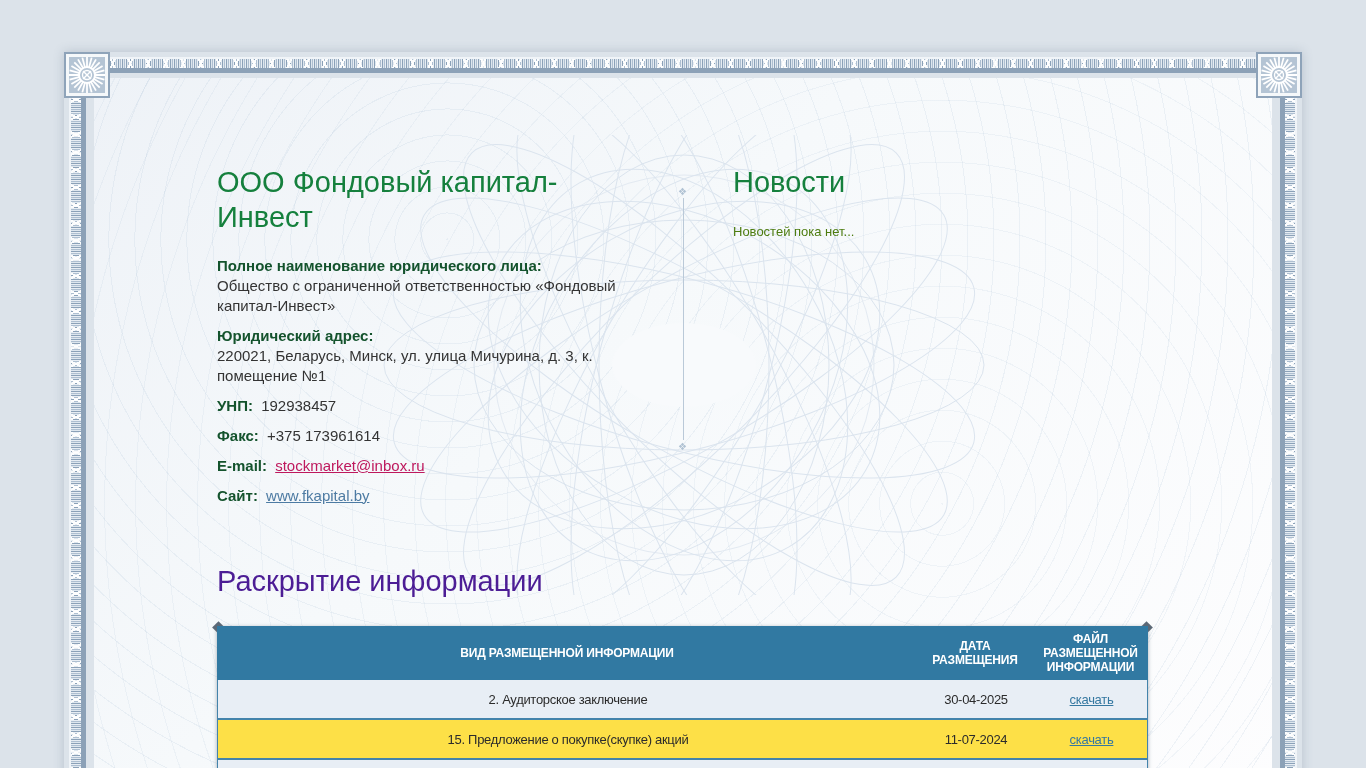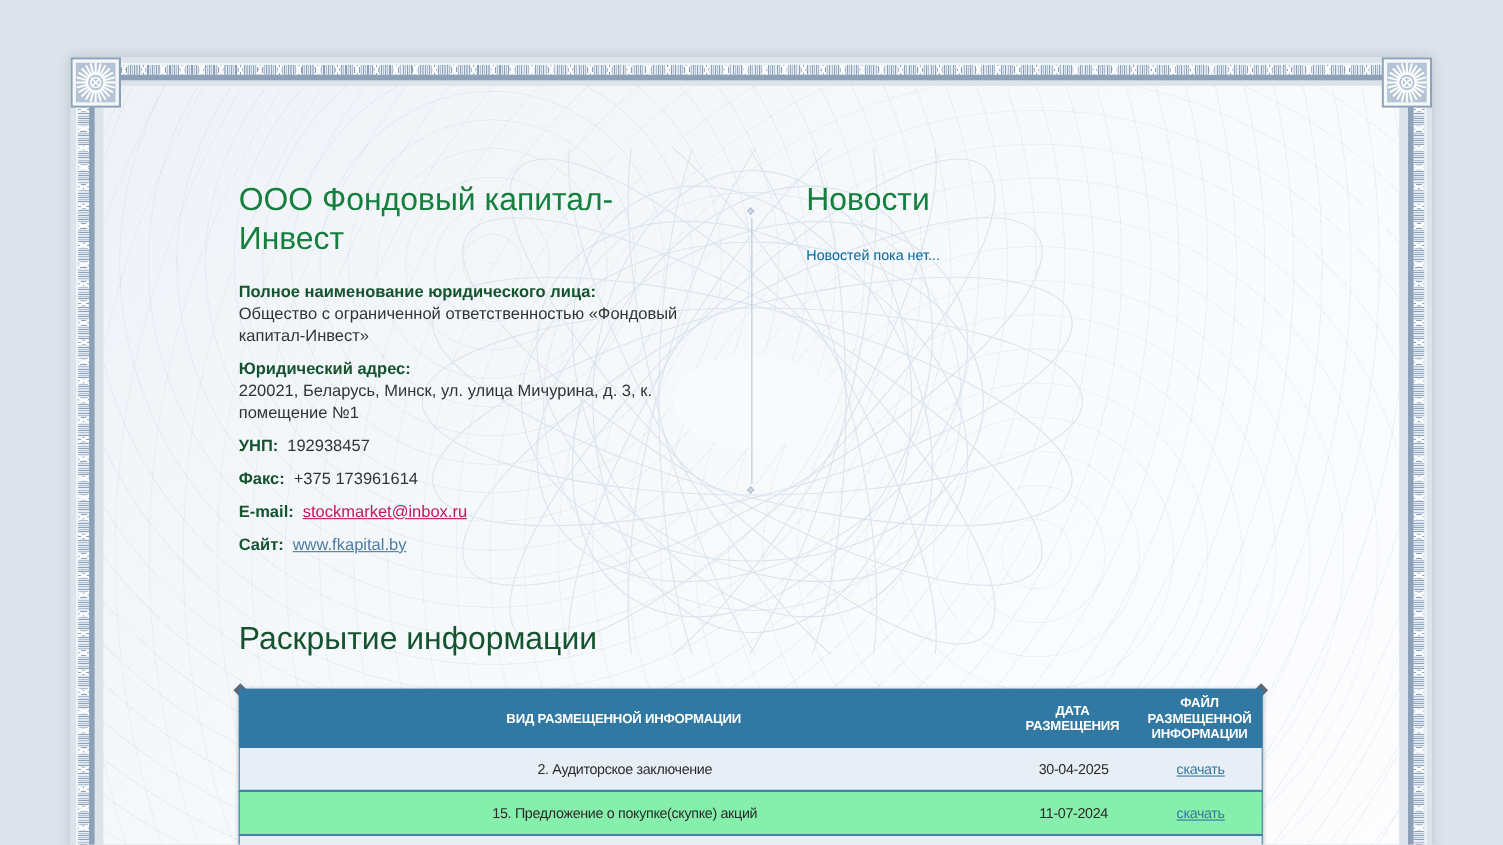--- a/index.html
+++ b/index.html
@@ -39,37 +39,37 @@
   .field.stacked b { display:block; margin-right:0; }
   .field a { text-decoration:underline; }
   a.email-link { color:#be185d; }
   a.site-link  { color:#4d7ba3; }
 
   .divider { position:absolute; left:683px; top:198px; width:1px; height:242px; background:#bac9d8; z-index:1; }
   .divider::before, .divider::after { content:"❖"; position:absolute; left:-5px; color:#b0c2d3; font-size:10px; }
   .divider::before { top:-12px; } .divider::after { bottom:-12px; }
 
   .news { position:absolute; left:733px; top:165px; width:420px; z-index:2; }
-  .news .empty { font-size:13px; color:#0369a1; margin-top:24px; }
-
-  .section-title { position:absolute; left:217px; top:565px; z-index:2; font-size:29px; font-weight:400; color:#14532d; }
+  .news .empty { font-size:13px; color:#4d7c0f; margin-top:24px; }
+
+  .section-title { position:absolute; left:217px; top:565px; z-index:2; font-size:29px; font-weight:400; color:#4c1d95; }
 
   
   .tablewrap { position:absolute; left:217px; top:626px; width:931px; z-index:2;
                box-shadow:0 1px 4px rgba(40,55,75,.4); background:#e9eff5; }
   .tablewrap::before, .tablewrap::after { content:""; position:absolute; top:-3px; width:9px; height:9px;
                background:#5b6876; transform:rotate(45deg); z-index:-1; }
   .tablewrap::before { left:-3px; } .tablewrap::after { right:-3px; }
   .trh, .trow { display:grid; grid-template-columns:700px 116px 115px; }
   .trh { background:#3179a2; min-height:54px; }
   .trh .th { display:flex; align-items:center; justify-content:center; text-align:center;
              color:#fff; font-size:12px; font-weight:bold; letter-spacing:-.2px; line-height:14px; padding:6px 4px; }
   .trow { border-top:2px solid #4383ab; border-left:1px solid #4383ab; border-right:1px solid #4383ab; }
   .trow.r0 { border-top:none; background:#e8eef5; }
-  .trow.r1 { background:#86efac; }
+  .trow.r1 { background:#fde047; }
   .trow.r2 { background:#e8eef5; height:12px; }
   .trow .td { display:flex; align-items:center; justify-content:center; text-align:center;
               min-height:38px; font-size:13px; letter-spacing:-.3px; color:#2b2b2b; padding:0 6px; }
   .trow .td a { color:#3578a1; text-decoration:underline; }
 </style>
 </head>
 <body>
 
 <div class="page">
 

